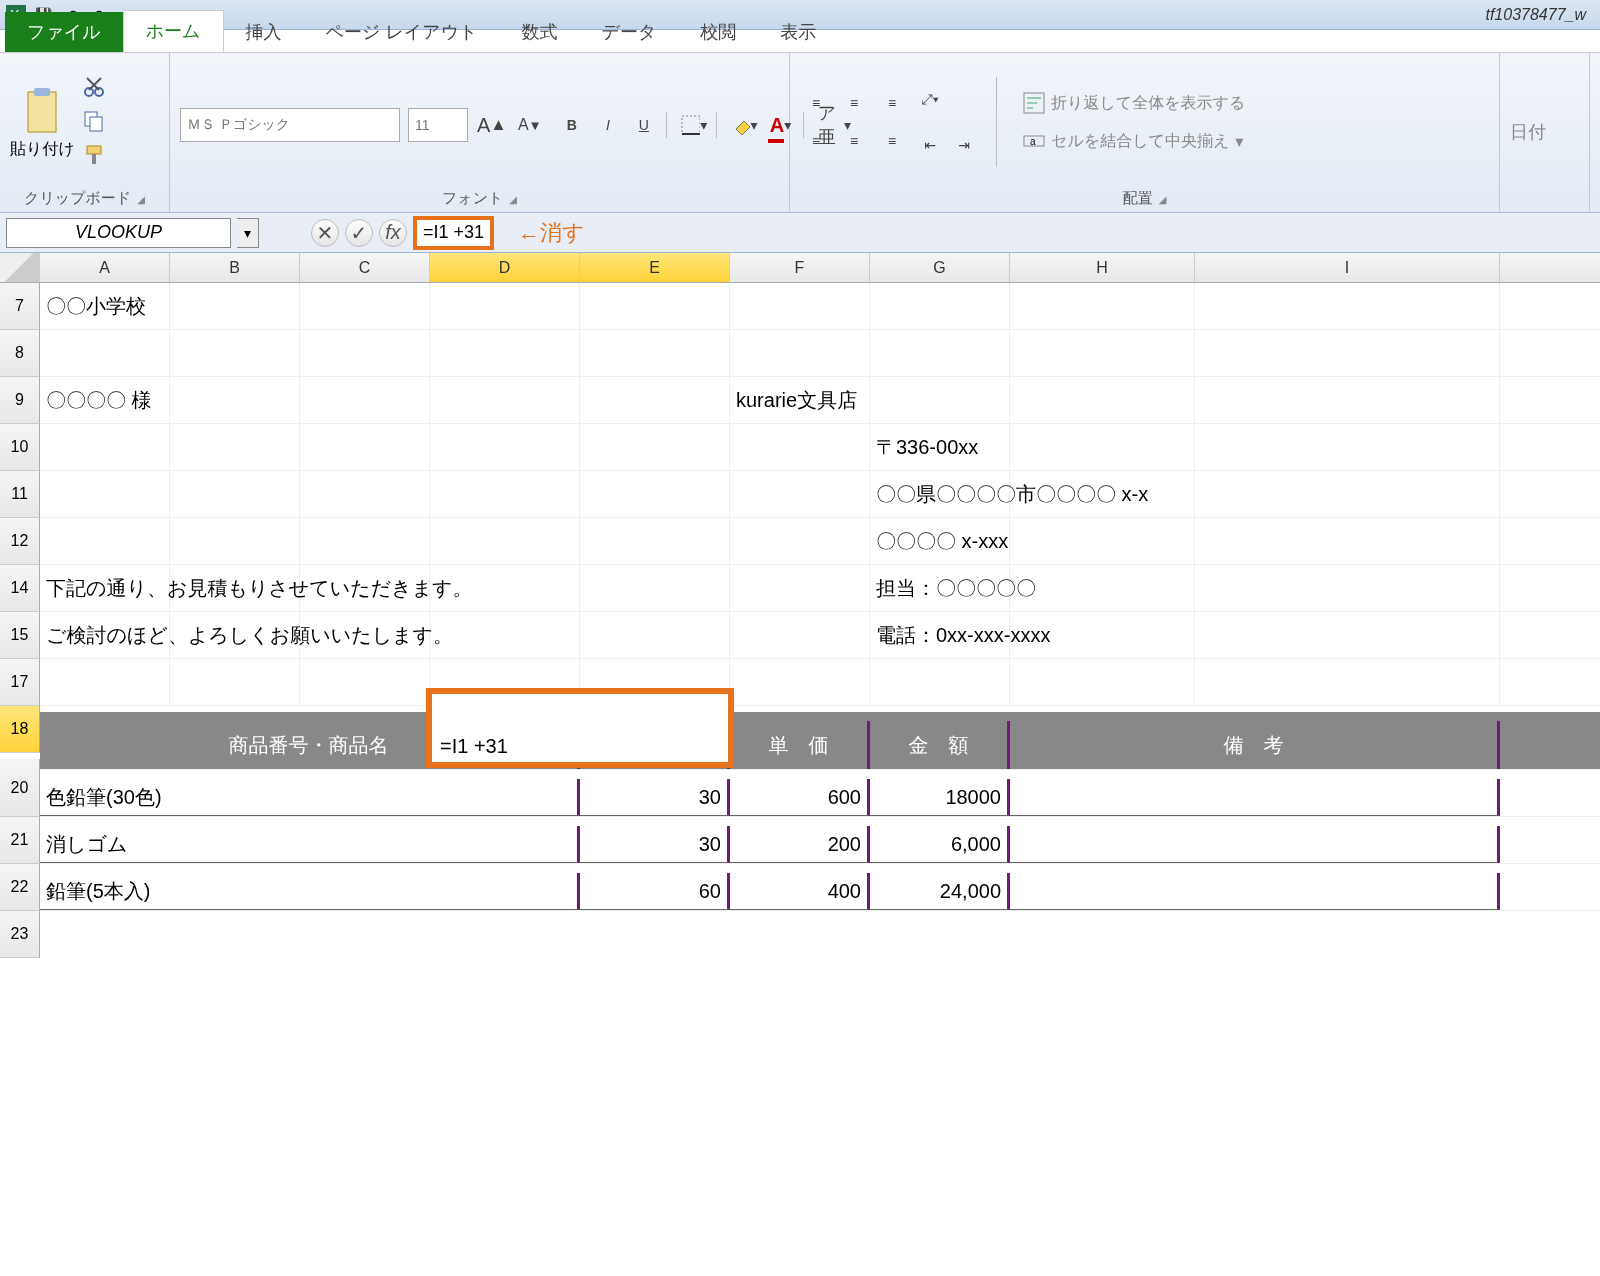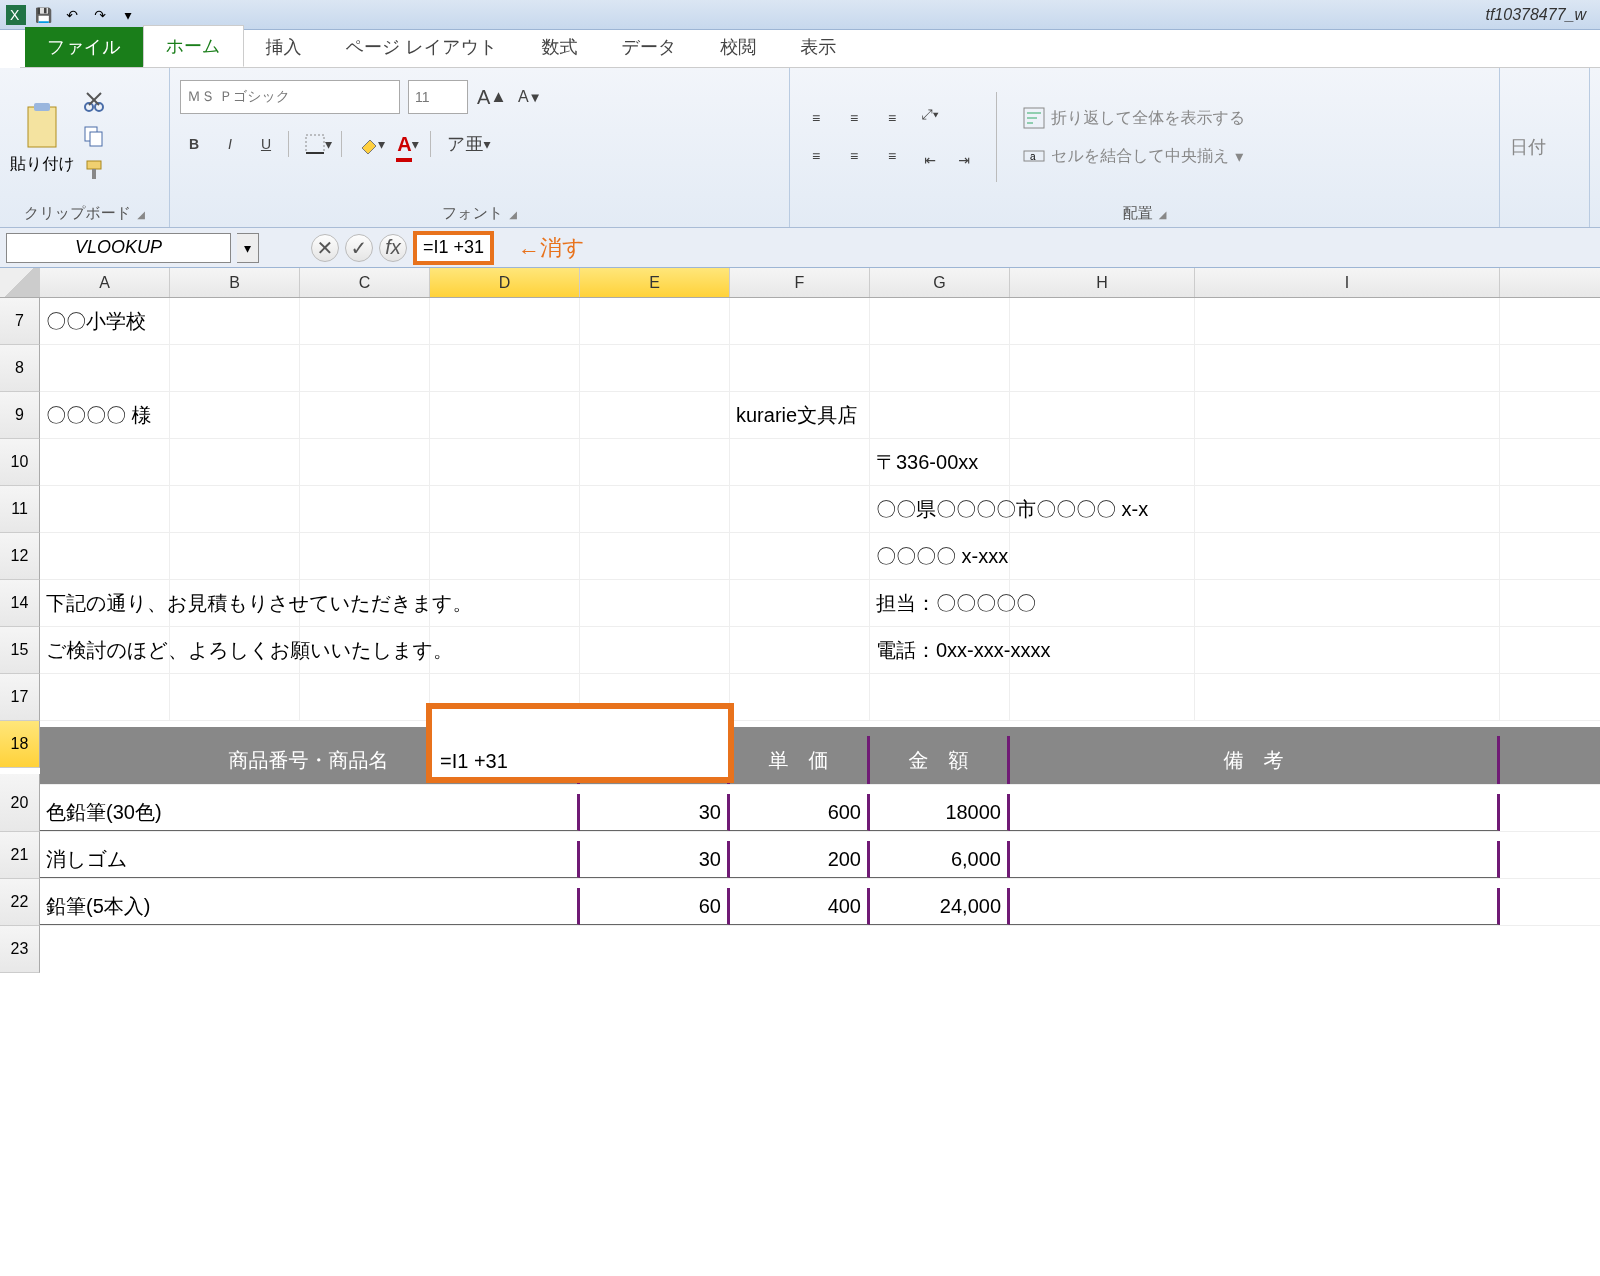--- a/index.html
+++ b/index.html
@@ -4,21 +4,21 @@
 <style>
 * { box-sizing: border-box; margin: 0; padding: 0; }
 body { font-family: "MS PGothic", Arial, sans-serif; font-size: 14px; background: #fff; overflow: hidden; width: 1600px; height: 1276px; }
 
 
 .titlebar { height: 30px; background: linear-gradient(#dbe6f3,#c7d8ed); display: flex; align-items: center; padding: 0 4px; border-bottom: 1px solid #9db5d4; }
 .qat-icon { width: 24px; height: 24px; margin-right: 4px; display: inline-flex; align-items: center; justify-content: center; }
 .title-text { margin-left: auto; margin-right: 10px; font-style: italic; font-size: 16px; color:#333; }
 
 
-.ribbon-tabs { height: 38px; background: #fff; display: flex; align-items: flex-end; padding-left: 5px; border-bottom: 1px solid #ccc; margin-left: 20px; }
+.ribbon-tabs { height: 23px; background: #fff; display: flex; align-items: flex-end; padding-left: 5px; border-bottom: 1px solid #ccc; }
 .ribbon-tab { padding: 8px 22px; font-size: 18px; color: #444; cursor: pointer; }
 .ribbon-tab.file { background: #1a7e1a; color: #fff; }
 .ribbon-tab.active { background: #fff; border: 1px solid #ccc; border-bottom: 1px solid #fff; color:#1a7e1a; }
 
 
 .ribbon { height: 160px; background: linear-gradient(#f2f5fa,#e3ebf5); border-bottom: 1px solid #a9bcd6; display: flex; }
 .ribbon-group { border-right: 1px solid #b9cbe1; padding: 6px 10px 4px 10px; display: flex; flex-direction: column; justify-content: space-between; }
 .group-label { text-align: center; font-size: 15px; color:#555; padding-top: 4px; }
 .group-content { display: flex; align-items: center; gap: 8px; flex: 1; }
 .big-icon { width: 48px; height: 55px; display:flex; align-items:center; justify-content:center; }
@@ -119,21 +119,21 @@
         <div class="small-icon"><svg width="22" height="22">
               <rect x="4" y="2" width="14" height="8" fill="#f0d070" stroke="#aa8820"></rect>
               <rect x="9" y="10" width="4" height="10" fill="#888"></rect>
             </svg></div>
       </div>
     </div>
     <div class="group-label"><span>クリップボード</span><span class="dialog-launcher">◢</span></div>
   </div>
 
   <div class="ribbon-group" style="width:620px">
-    <div style="flex:1;display:flex;flex-direction:column;gap:14px;padding-top:6px">
+    <div style="flex:1;display:flex;flex-direction:row;gap:14px;padding-top:6px">
       <div class="font-row">
         <div class="combo" style="width:220px">ＭＳ Ｐゴシック</div>
         <div class="combo" style="width:60px">11</div>
         <div class="btn" style="font-size:20px">A<sup>▲</sup></div>
         <div class="btn" style="font-size:16px">A<sup>▼</sup></div>
       </div>
       <div class="font-row">
         <div class="btn" style="font-weight:bold">B</div>
         <div class="btn" style="font-style:italic">I</div>
         <div class="btn" style="text-decoration:underline">U</div>

